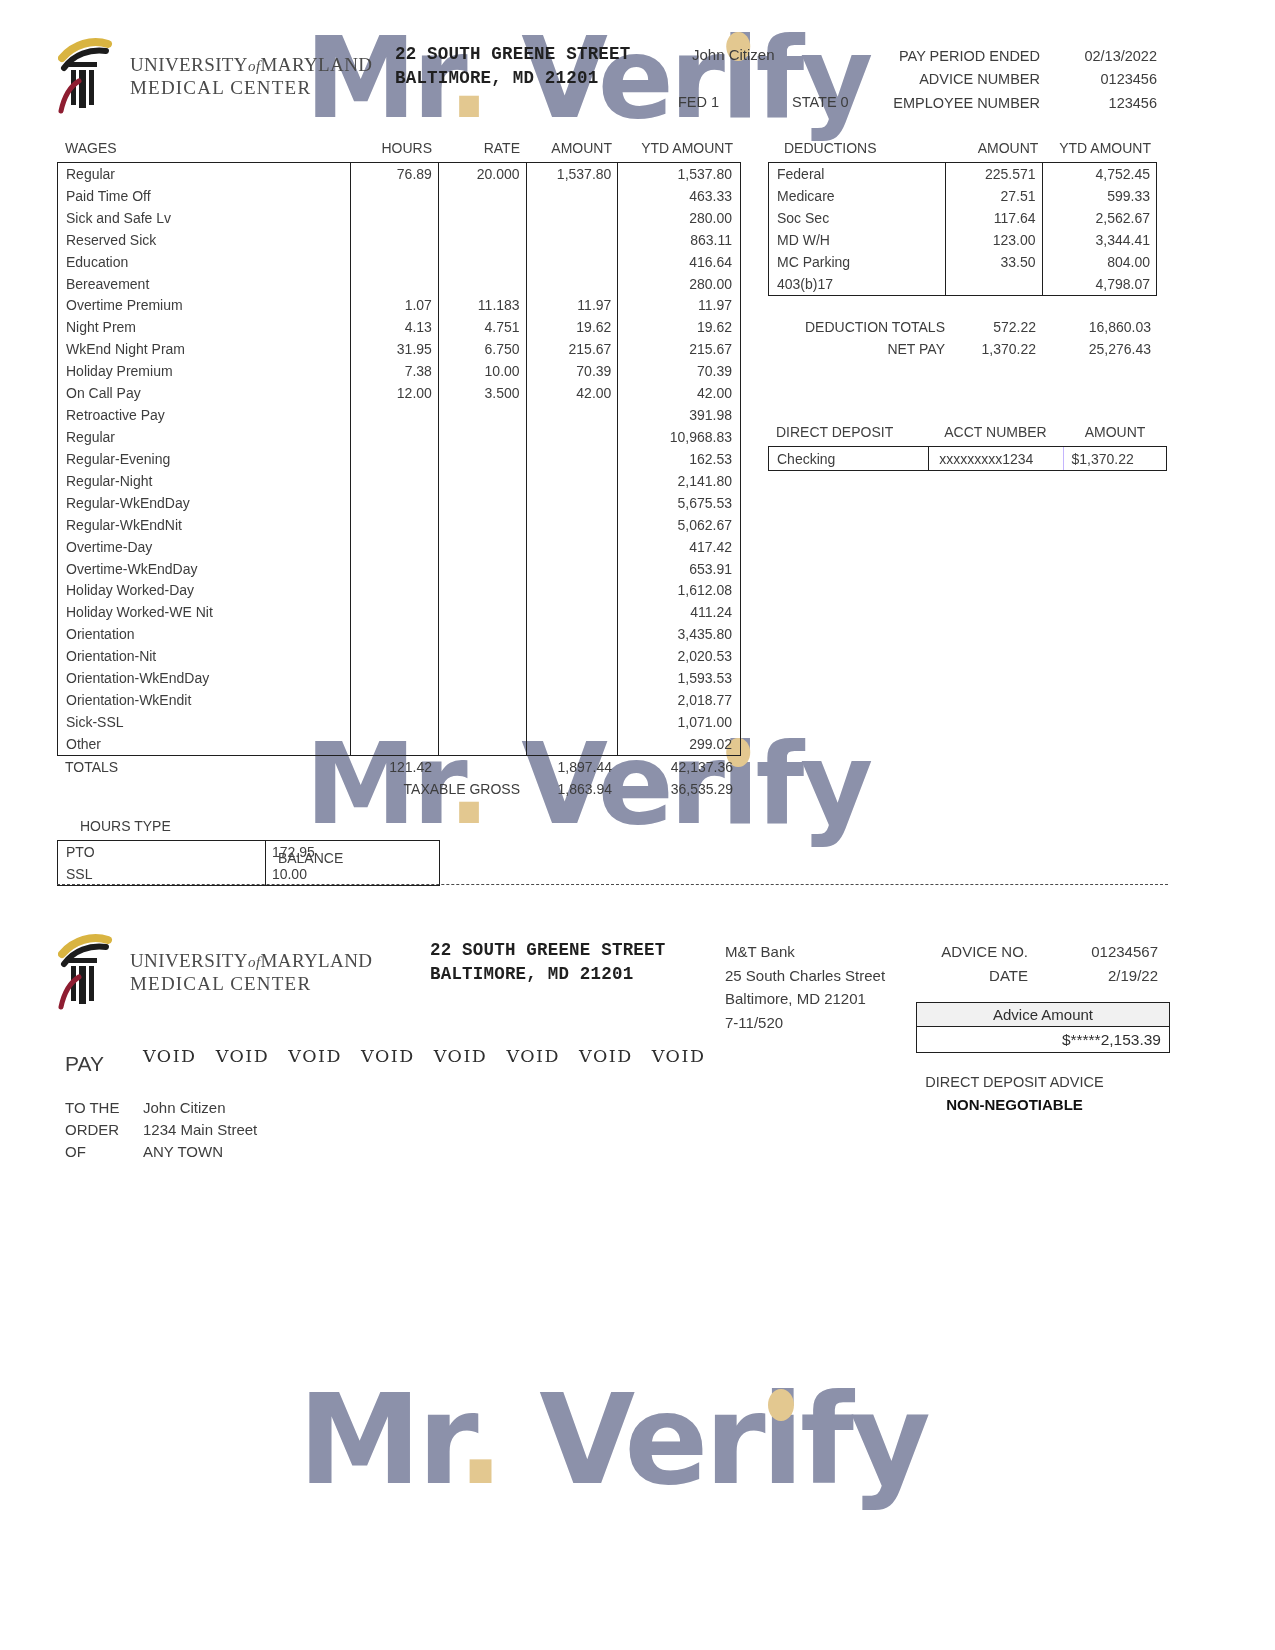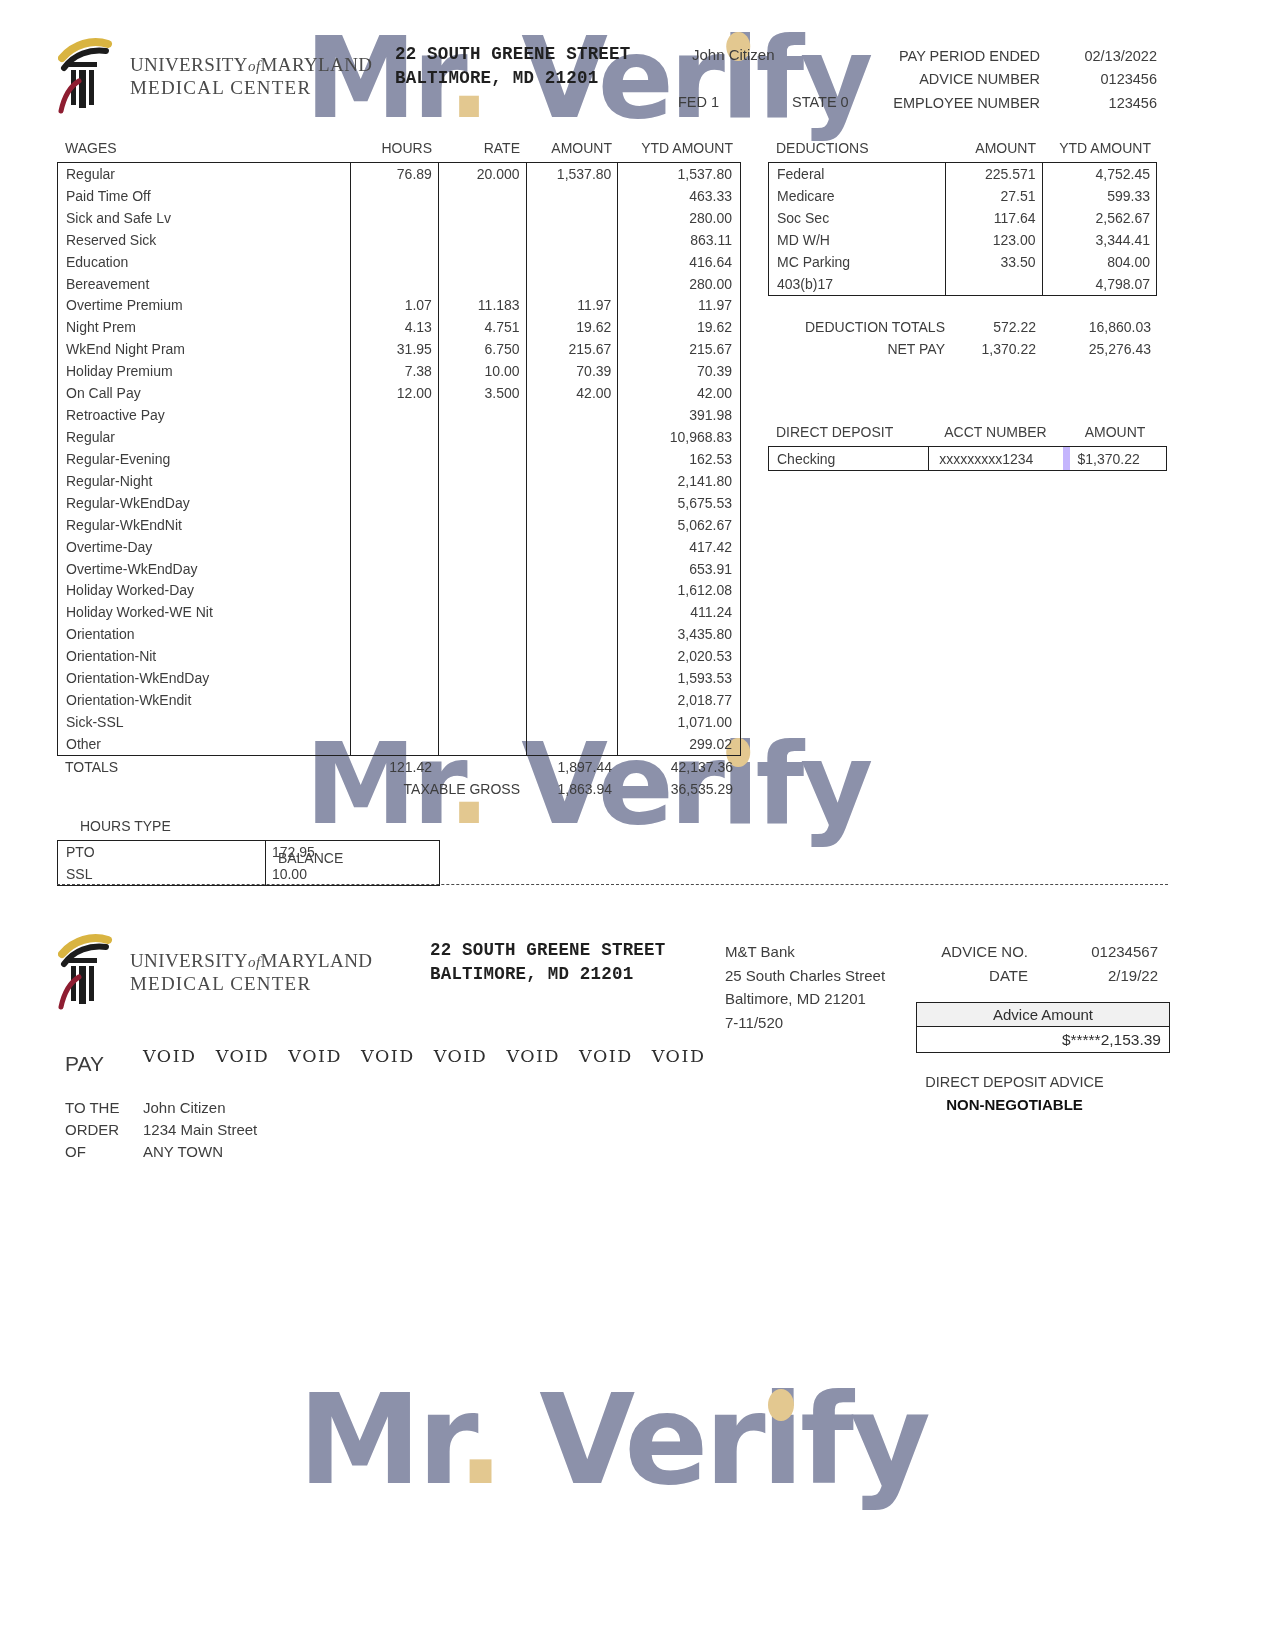--- a/index.html
+++ b/index.html
@@ -62,36 +62,36 @@
   .taxg-row{ left:57px; top:778px; width:684px; height:22px; }
   .tg-label{ width:469px; justify-content:flex-end; padding-right:6px; }
 
   
   .ded-head{ left:768px; top:140px; width:389px; }
   .ded-box{ left:768px; top:162px; width:389px; }
   .d-row{ height:22px; }
   .d-label{ width:177px; padding-left:8px; }
   .d-amount{ width:97px; border-left:1px solid #1f1f1f; padding-right:6px; }
   .d-ytd{ width:115px; border-left:1px solid #1f1f1f; padding-right:6px; }
-  .dh-label{ width:177px; padding-left:8px; }
+  .dh-label{ width:177px; padding-left:8px;margin-left:8px; }
   .dh-amount{ width:97px; display:flex; justify-content:flex-end; padding-right:6px; }
   .dh-ytd{ width:115px; display:flex; justify-content:flex-end; padding-right:6px; }
   .ded-totals{ left:768px; top:316px; width:389px; height:22px; }
   .ded-net{ left:768px; top:338px; width:389px; height:22px; }
 
   
   .dd-head{ left:768px; top:424px; width:399px; }
   .ddh-type{ width:160px; padding-left:8px; }
   .ddh-acct{ width:135px; display:flex; justify-content:center; }
   .ddh-amt{ width:104px; display:flex; justify-content:center; }
   .dd-box{ left:768px; top:446px; width:399px; }
   .dd-row{ height:23px; }
   .dd-type{ width:160px; padding-left:8px; }
   .dd-acct{ width:135px; border-left:1px solid #1f1f1f; padding-left:10px; }
-  .dd-amt{ width:104px; border-left:7px solid #c4b5fd; padding-left:8px; }
+  .dd-amt{ width:104px; border-left:1px solid #c4b5fd; padding-left:8px; }
 
   
   .hb-head{ left:57px; top:818px; width:383px; }
   .hbh-type{ width:208px; padding-left:8px;margin-left:15px; }
   .hbh-bal{ width:175px; padding-left:6px;margin-top:32px; }
   .hb-box{ left:57px; top:840px; width:383px; }
   .hb-row{ height:22px; }
   .hb-type{ width:208px; padding-left:8px; }
   .hb-bal{ width:175px; border-left:1px solid #1f1f1f; padding-left:6px; }
 

